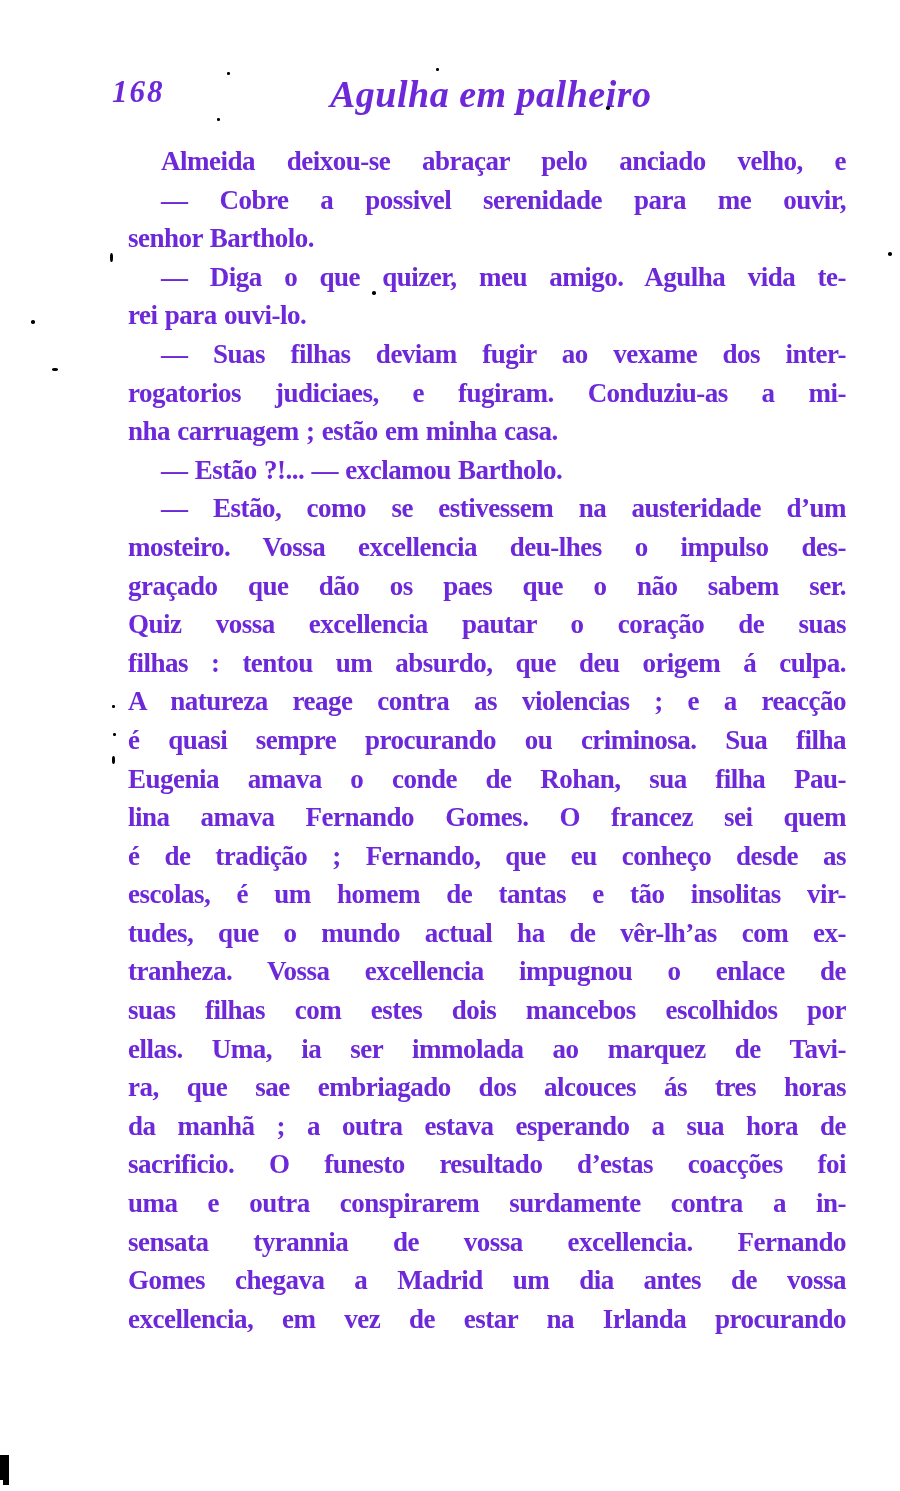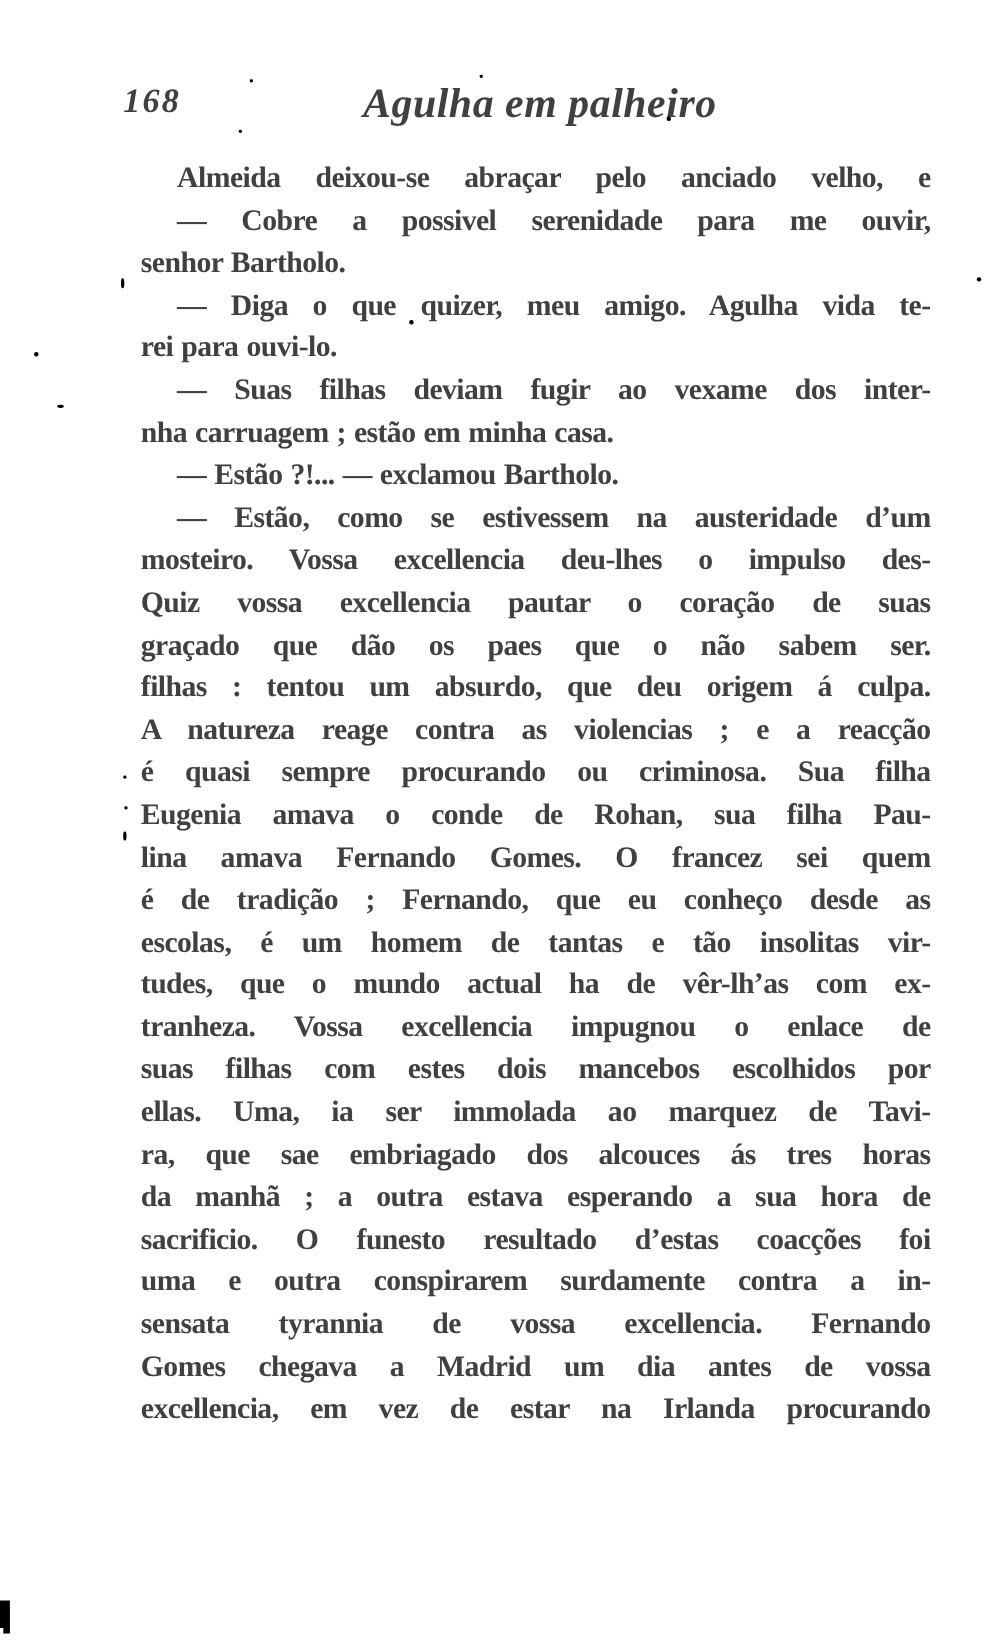--- a/index.html
+++ b/index.html
@@ -9,21 +9,21 @@
     height: 1491px;
     background: #ffffff;
     overflow: hidden;
   }
   .page {
     position: absolute;
     top: 0; left: 0;
     width: 900px;
     height: 1491px;
     background: #ffffff;
-    color: #404040;
+    color: #6d28d9;
     font-family: "Liberation Serif", "DejaVu Serif", serif;
   }
   
   .running-head {
     position: absolute;
     top: 72px;
     left: 0;
     width: 100%;
     height: 44px;
   }
@@ -96,26 +96,27 @@
     <span class="running-title">Agulha em palheiro</span>
   </div>
 
   <div class="text-block">
       <div class="line indent">Almeida deixou-se abraçar pelo anciado velho, e</div>
       <div class="line indent">— Cobre a possivel serenidade para me ouvir,</div>
       <div class="line para-end">senhor Bartholo.</div>
       <div class="line indent">— Diga o que quizer, meu amigo. Agulha vida te-</div>
       <div class="line para-end">rei para ouvi-lo.</div>
       <div class="line indent">— Suas filhas deviam fugir ao vexame dos inter-</div>
+      <div class="line">rogatorios judiciaes, e fugiram. Conduziu-as a mi-</div>
       <div class="line para-end">nha carruagem ; estão em minha casa.</div>
       <div class="line indent para-end">— Estão ?!... — exclamou Bartholo.</div>
       <div class="line indent">— Estão, como se estivessem na austeridade d’um</div>
       <div class="line">mosteiro. Vossa excellencia deu-lhes o impulso des-</div>
+      <div class="line">graçado que dão os paes que o não sabem ser.</div>
       <div class="line">Quiz vossa excellencia pautar o coração de suas</div>
-      <div class="line">graçado que dão os paes que o não sabem ser.</div>
       <div class="line">filhas : tentou um absurdo, que deu origem á culpa.</div>
       <div class="line">A natureza reage contra as violencias ; e a reacção</div>
       <div class="line">é quasi sempre procurando ou criminosa. Sua filha</div>
       <div class="line">Eugenia amava o conde de Rohan, sua filha Pau-</div>
       <div class="line">lina amava Fernando Gomes. O francez sei quem</div>
       <div class="line">é de tradição ; Fernando, que eu conheço desde as</div>
       <div class="line">escolas, é um homem de tantas e tão insolitas vir-</div>
       <div class="line">tudes, que o mundo actual ha de vêr-lh’as com ex-</div>
       <div class="line">tranheza. Vossa excellencia impugnou o enlace de</div>
       <div class="line">suas filhas com estes dois mancebos escolhidos por</div>

